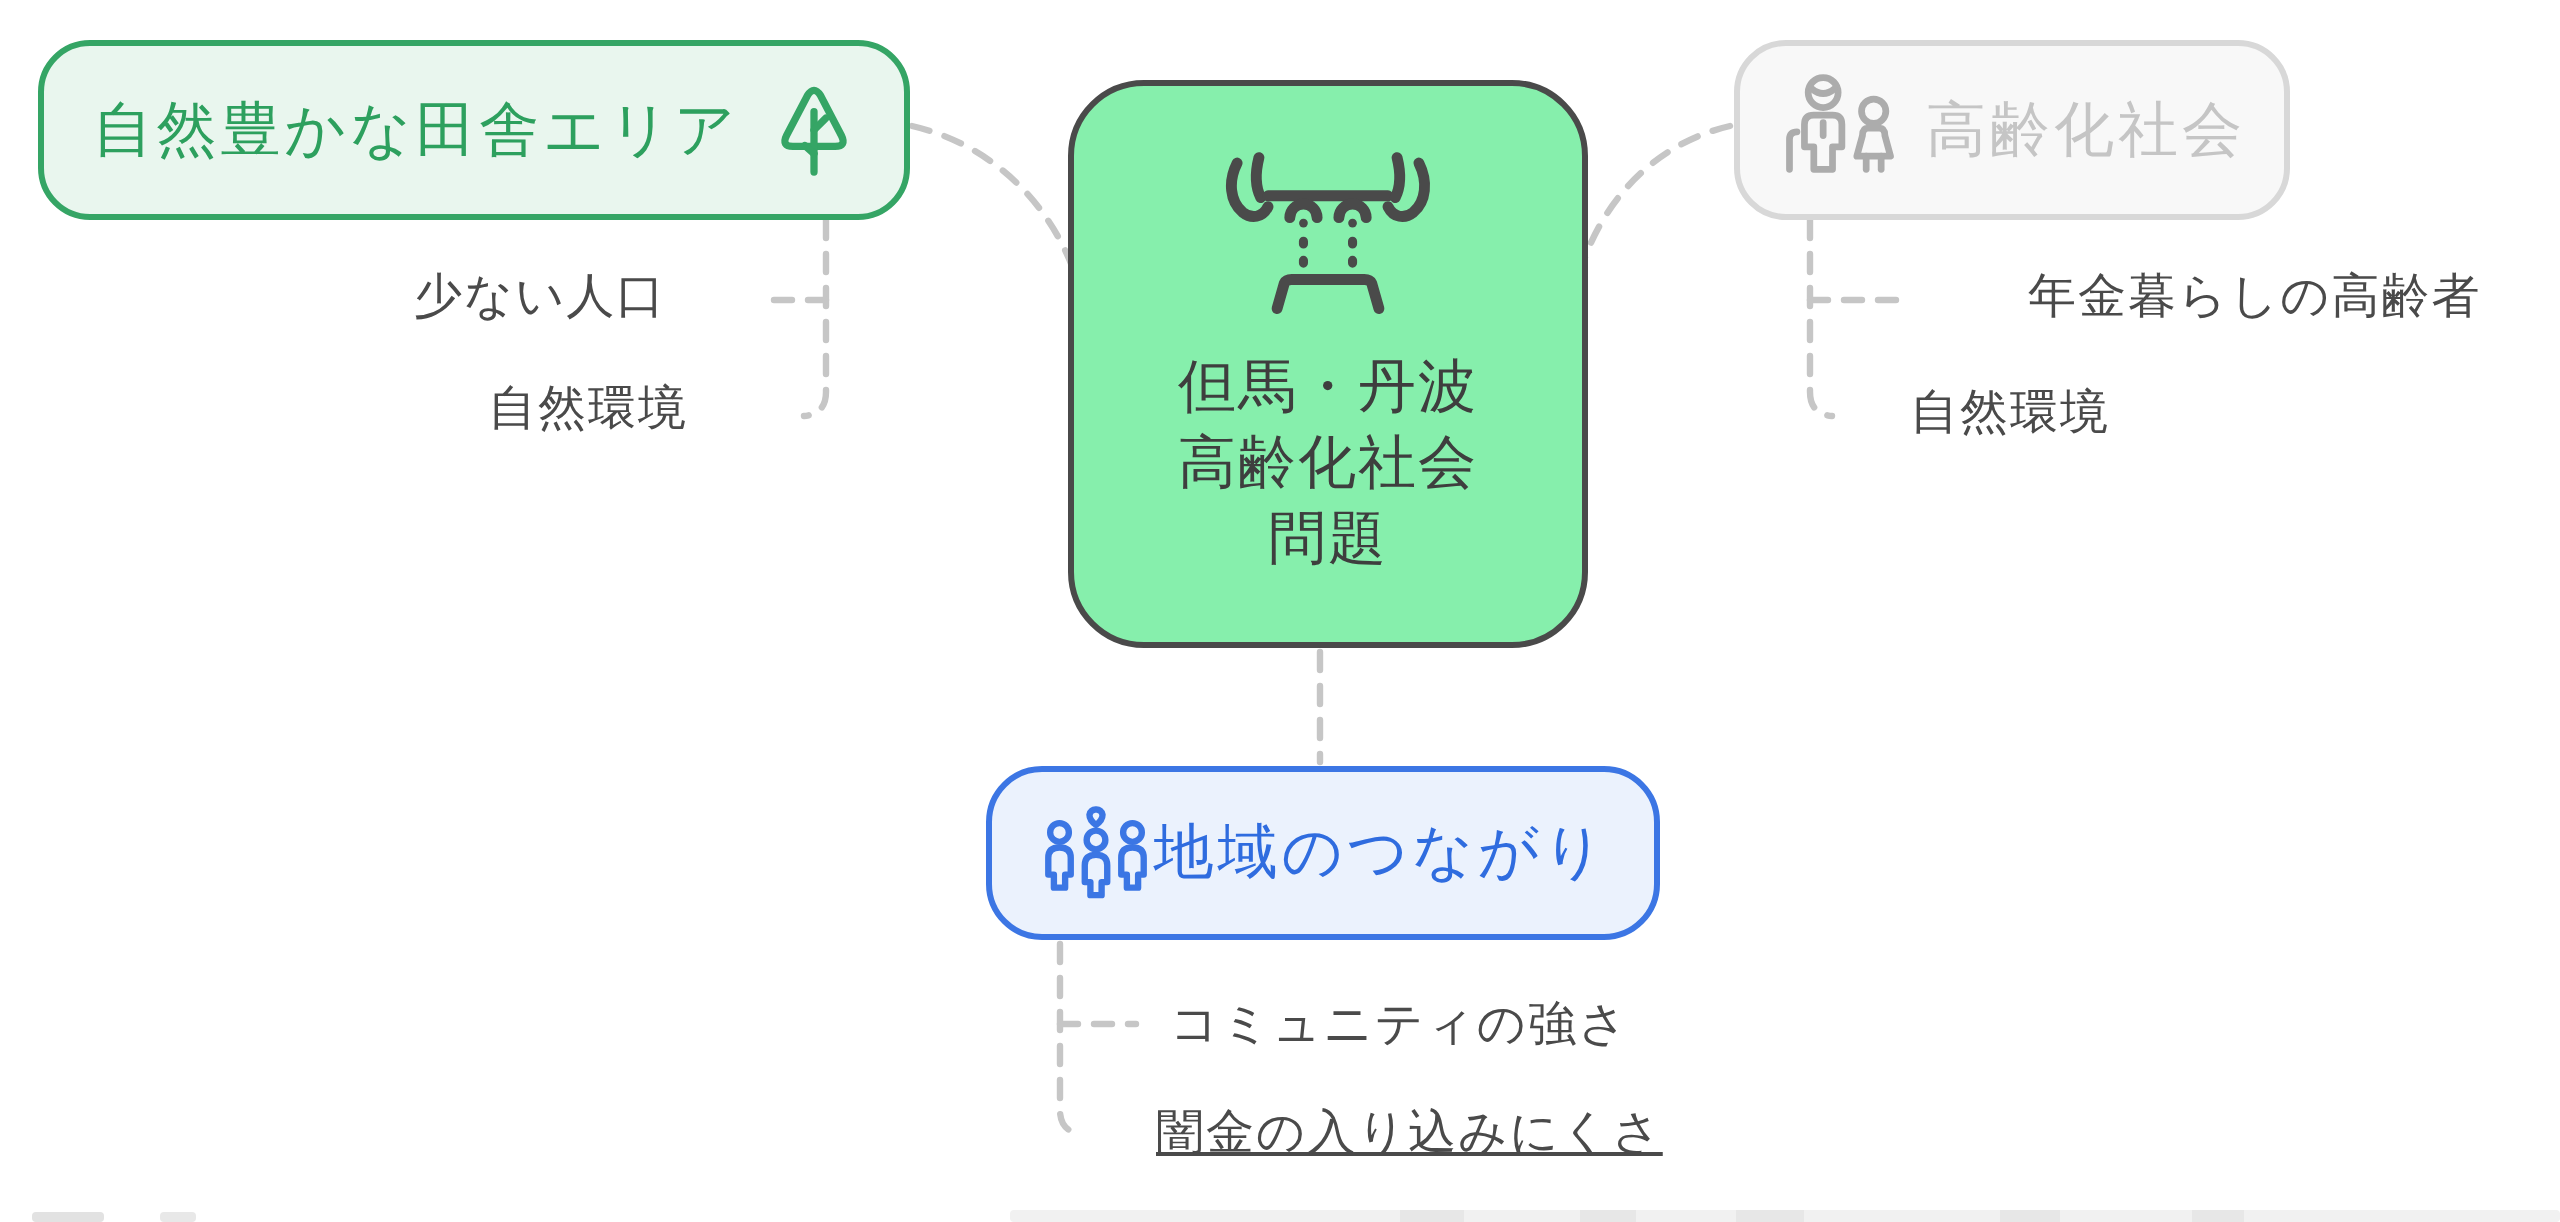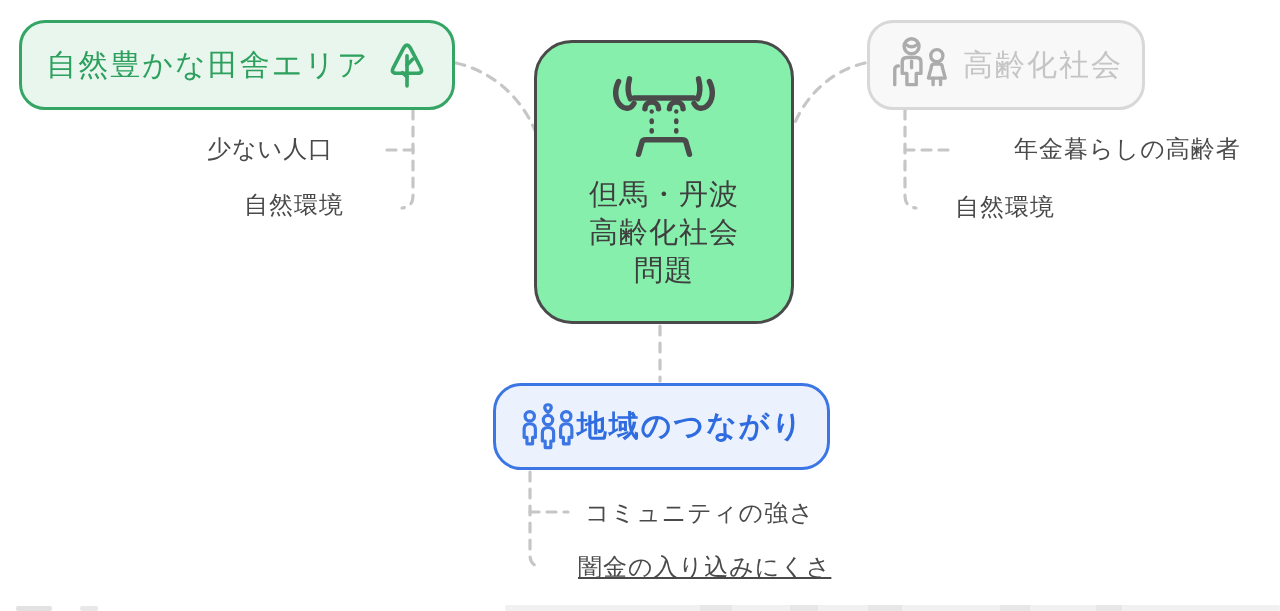--- a/index.html
+++ b/index.html
@@ -31,21 +31,21 @@
     left:534px;top:40px;width:260px;height:284px;
     background:#86efac;border:3px solid #4A4A4A;border-radius:38px;
     color:#3E3E3E;font-size:29px;font-weight:500;letter-spacing:1px;
     flex-direction:column;justify-content:flex-start;padding-top:32px;
     line-height:38px;
   }
   #node-center .icon{color:#4A4A4A;margin-bottom:16px;}
   #node-community{
     left:493px;top:383px;width:337px;height:87px;
     background:#EBF2FD;border:3px solid #3C76E4;border-radius:28px;
-    color:#2F6CDF;font-size:30px;font-weight:700;letter-spacing:2px;gap:0;
+    color:#2F6CDF;font-size:30px;font-weight:400;letter-spacing:2px;gap:0;
   }
   #node-community .icon{color:#3B76E4;}
   .leaf{
     position:absolute;color:#4A4A4A;font-size:24px;font-weight:500;
     letter-spacing:1px;white-space:nowrap;line-height:32px;
   }
   #leaf-rural-0{left:207px;top:133px;}
   #leaf-rural-1{left:244px;top:189px;}
   #leaf-aging-0{left:1002px;top:133px;margin-left:12px;}
   #leaf-aging-1{left:955px;top:191px;}

